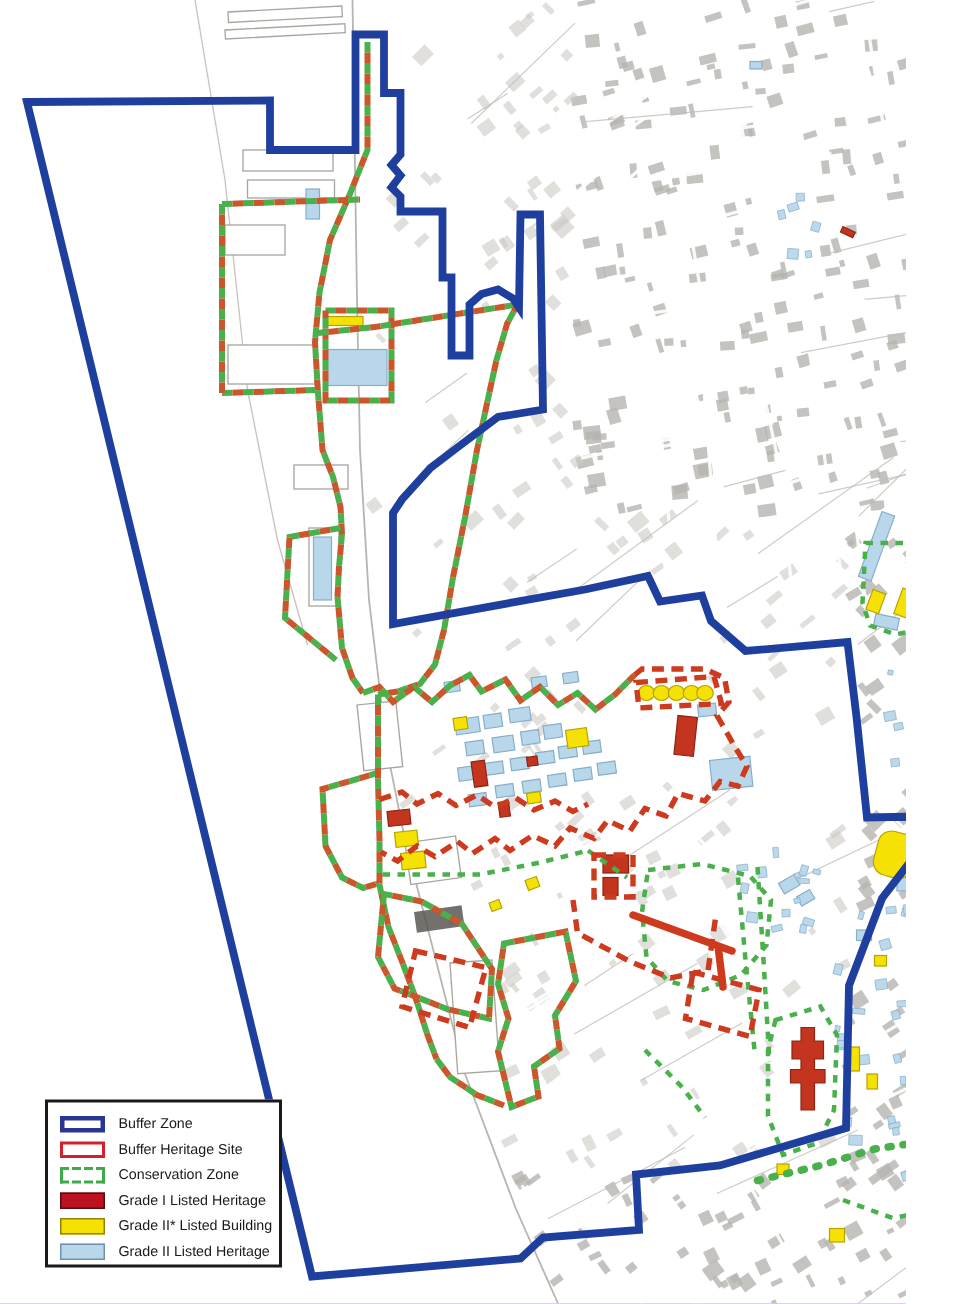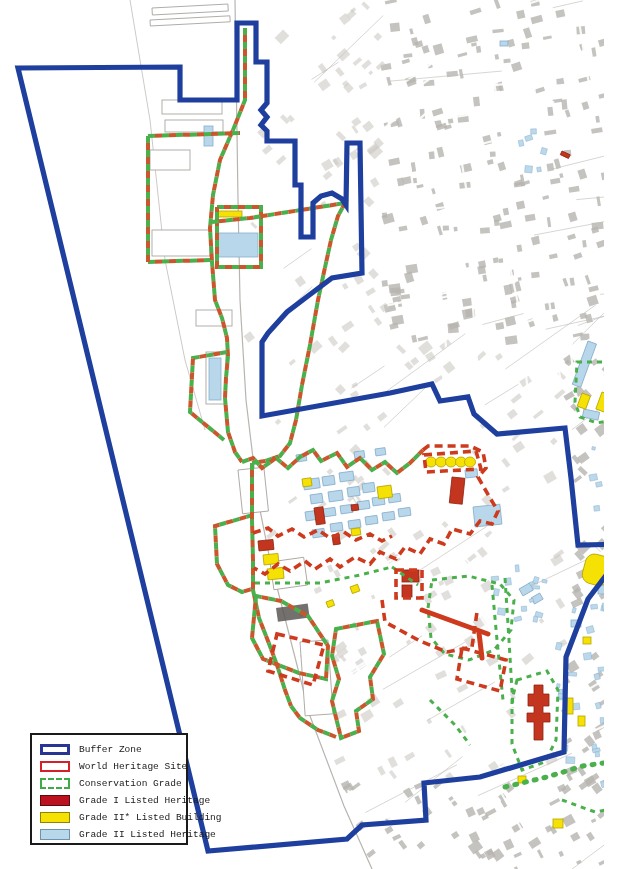--- a/index.html
+++ b/index.html
@@ -1,17 +1,17 @@
 <!DOCTYPE html>
 <html><head>
 <meta charset="utf-8">
 <style>
   html,body{margin:0;padding:0;background:#ffffff;}
   .stage{position:relative;width:604px;height:869px;overflow:hidden;background:#6d28d9;
-         font-family:Liberation Mono, monospace;}
+         font-family:Liberation Sans, sans-serif;}
   .stage svg{position:absolute;left:0;top:0;}
   .legend{position:absolute;left:30px;top:733px;width:158px;height:112px;background:#ffffff;
           border:2px solid #1a1a1a;box-sizing:border-box;padding:6px 0 0 8px;z-index:5;}
   .legend-row{display:flex;align-items:center;height:17px;}
   .swatch{width:30px;height:11px;box-sizing:border-box;margin-right:9px;flex:0 0 30px;}
   .sw-buffer{border:3px solid #283593;background:#fff;}
   .sw-whs{border:2px solid #d42028;background:#fff;}
   .sw-cons{border:2px dashed #3faa49;background:#fff;}
   .sw-g1{background:#bc111e;border:1px solid #5a0a10;}
   .sw-g2s{background:#f5e103;border:1px solid #8f8408;}
@@ -853,25 +853,25 @@
       </g>
   </svg>
 
   <div class="legend">
     <div class="legend-row">
       <div class="swatch sw-buffer"></div>
       <div class="legend-label">Buffer Zone</div>
     </div>
     <div class="legend-row">
       <div class="swatch sw-whs"></div>
-      <div class="legend-label">World Heritage Site</div>
+      <div class="legend-label">Buffer Heritage Site</div>
     </div>
     <div class="legend-row">
       <div class="swatch sw-cons"></div>
-      <div class="legend-label">Conservation Grade</div>
+      <div class="legend-label">Conservation Zone</div>
     </div>
     <div class="legend-row">
       <div class="swatch sw-g1"></div>
       <div class="legend-label">Grade I Listed Heritage</div>
     </div>
     <div class="legend-row">
       <div class="swatch sw-g2s"></div>
       <div class="legend-label">Grade II* Listed Building</div>
     </div>
     <div class="legend-row">

